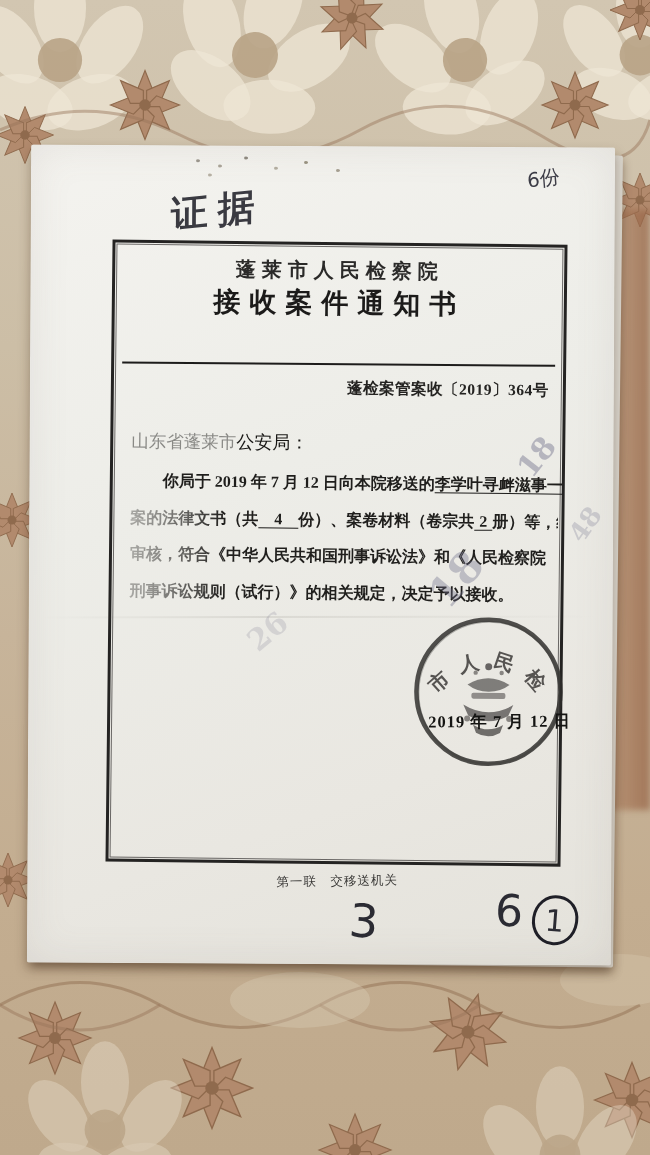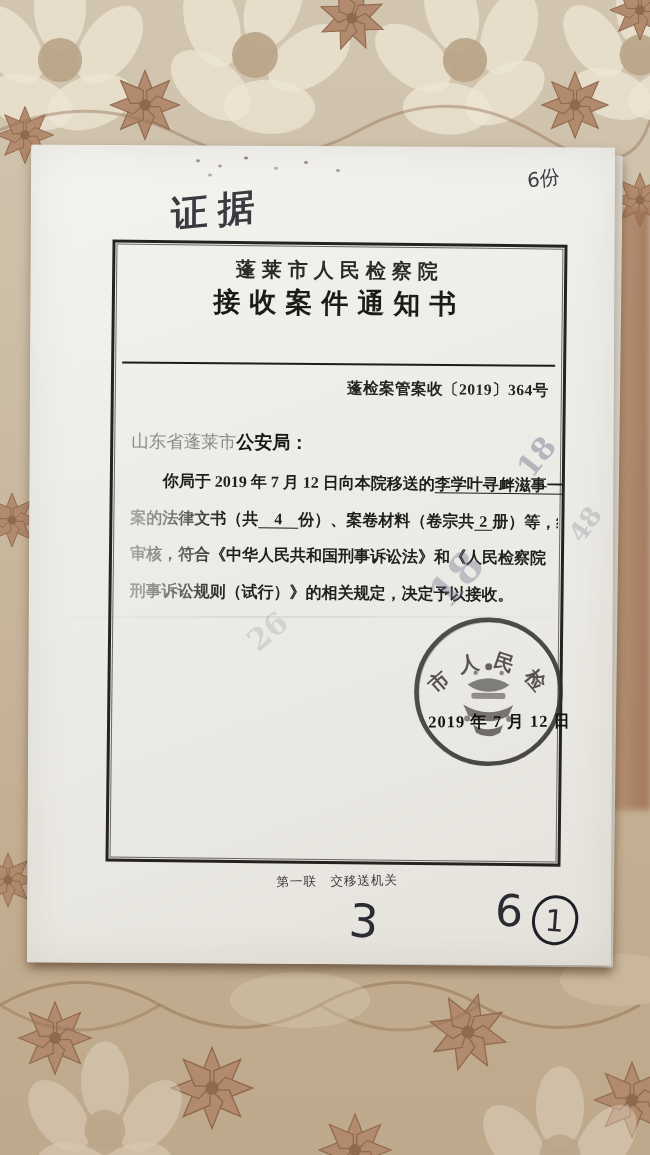--- a/index.html
+++ b/index.html
@@ -42,21 +42,21 @@
     font-size:20px; letter-spacing:6px; font-weight:600; color:#2b2a29; }
   .doctitle { position:absolute; top:40px; left:0; right:0; text-align:center;
     font-size:27px; letter-spacing:9px; font-weight:700; color:#1c1b1a; }
   .sepline { position:absolute; top:118px; left:8px; right:8px; height:2px;
     background:#1d1c1b; transform:rotate(-.2deg); }
   .docnum { position:absolute; top:133px; right:14px; font-size:15.5px;
     font-weight:600; color:#242321; letter-spacing:.5px; }
 
   .addressee { position:absolute; top:186px; left:18px; font-size:17.5px; white-space:nowrap; }
   .addr-faded { color:rgba(45,44,42,.52); }
-  .addr-bold { font-weight:700; color:#171614; font-size:18px; }
+  .addr-bold { font-weight:400; color:#171614; font-size:18px; }
 
   .bodytext { position:absolute; top:220px; left:18px; width:428px;
     font-size:16px; line-height:36.5px; color:#1f1e1c; font-weight:600; }
   .bodytext .ln { white-space:nowrap; }
   .ln1 { text-indent:32px; }
   .fadeL { background:linear-gradient(90deg, rgba(40,39,37,.35) 0%, rgba(40,39,37,.5) 7%, #201f1d 22%);
     -webkit-background-clip:text; background-clip:text; color:transparent; }
   .ublank { border-bottom:1.5px solid #1c1b1a; }
   .blank-wide { padding:0 16px; }
   .blank-narrow { padding:0 5px; }

